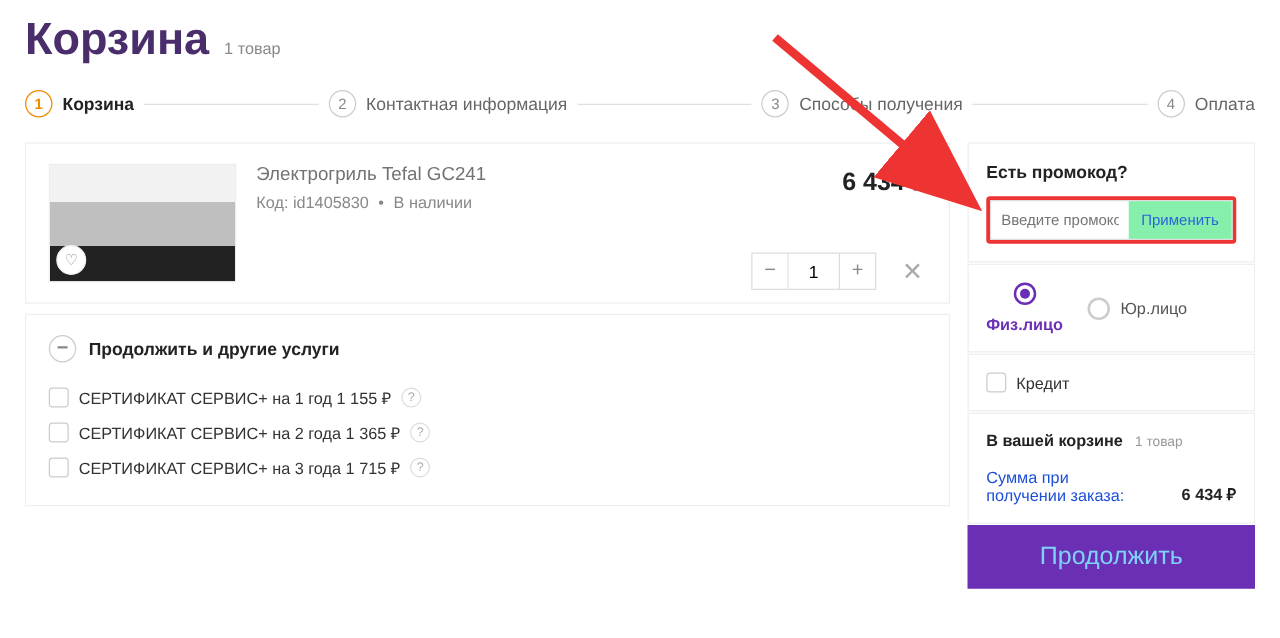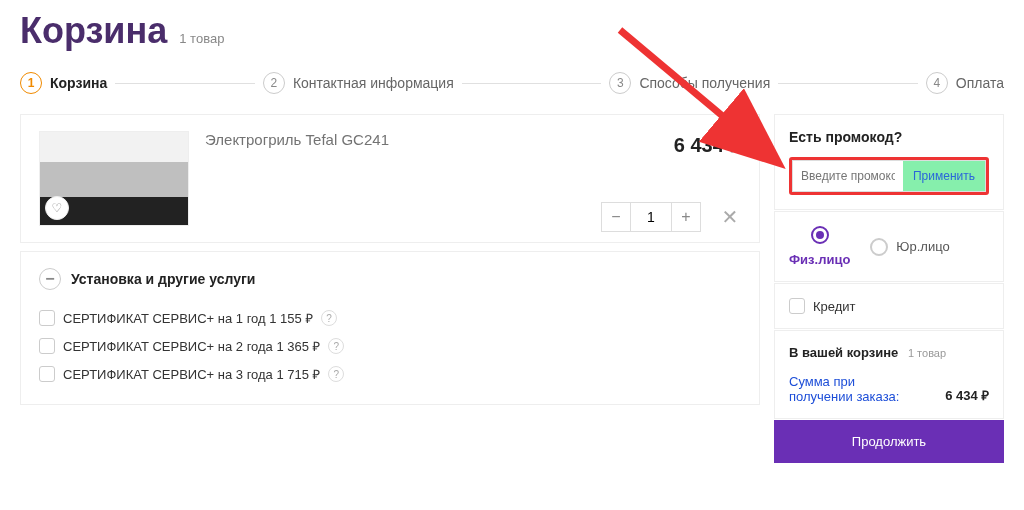--- a/index.html
+++ b/index.html
@@ -58,21 +58,21 @@
 
 .credit-card { padding:14px; }
 
 .summary-card { padding:14px; }
 .sum-title { font-size:13px; font-weight:700; margin-bottom:14px; }
 .sum-count { font-size:11px; color:#999; font-weight:400; margin-left:6px; }
 .sum-row { display:flex; justify-content:space-between; align-items:flex-end; font-size:13px; gap:10px; }
 .sum-row .l { color:#1d4ed8; max-width:120px; }
 .sum-row .v { font-weight:700; white-space:nowrap; }
 
-.proceed { background:#6a2fb5; color:#ffffff; border:none; width:100%; padding:14px 16px; font-size:13px; cursor:pointer; }
+.proceed { background:#6a2fb5; color:#7dd3fc; border:none; width:100%; padding:14px 16px; font-size:20px; cursor:pointer; }
 
 .arrow-svg { position:absolute; top:20px; left:610px; pointer-events:none; }
 </style>
 </head>
 <body>
 
 <div class="page">
   <div class="title-row">
     <div class="page-title">Корзина</div>
     <div class="title-count">1 товар</div>
@@ -102,37 +102,42 @@
 
   <div class="content">
     <div class="left-col">
       <div class="card">
         <div class="product-row">
           <div class="prod-img">
             <div class="fav-circle">♡</div>
           </div>
           <div class="prod-body">
             <div class="prod-name">Электрогриль Tefal GC241</div>
+            <div class="prod-meta">
+              <span>Код: id1405830</span>
+              <span class="dot">•</span>
+              <span>В наличии</span>
+            </div>
           </div>
           <div class="prod-price">6 434 ₽</div>
           <div class="controls">
             <div class="qty">
               <button>−</button>
               <input value="1" style="">
               <button>+</button>
             </div>
             <div class="remove">✕</div>
           </div>
         </div>
       </div>
 
       <div class="card">
         <div class="svc-head">
           <div class="round-btn">−</div>
-          <span>Установка и другие услуги</span>
+          <span>Продолжить и другие услуги</span>
         </div>
         <div class="svc-item">
           <div class="chk"></div>
           <span>СЕРТИФИКАТ СЕРВИС+ на 1 год 1 155 ₽</span>
           <div class="help">?</div>
         </div>
         <div class="svc-item">
           <div class="chk"></div>
           <span>СЕРТИФИКАТ СЕРВИС+ на 2 года 1 365 ₽</span>
           <div class="help">?</div>

